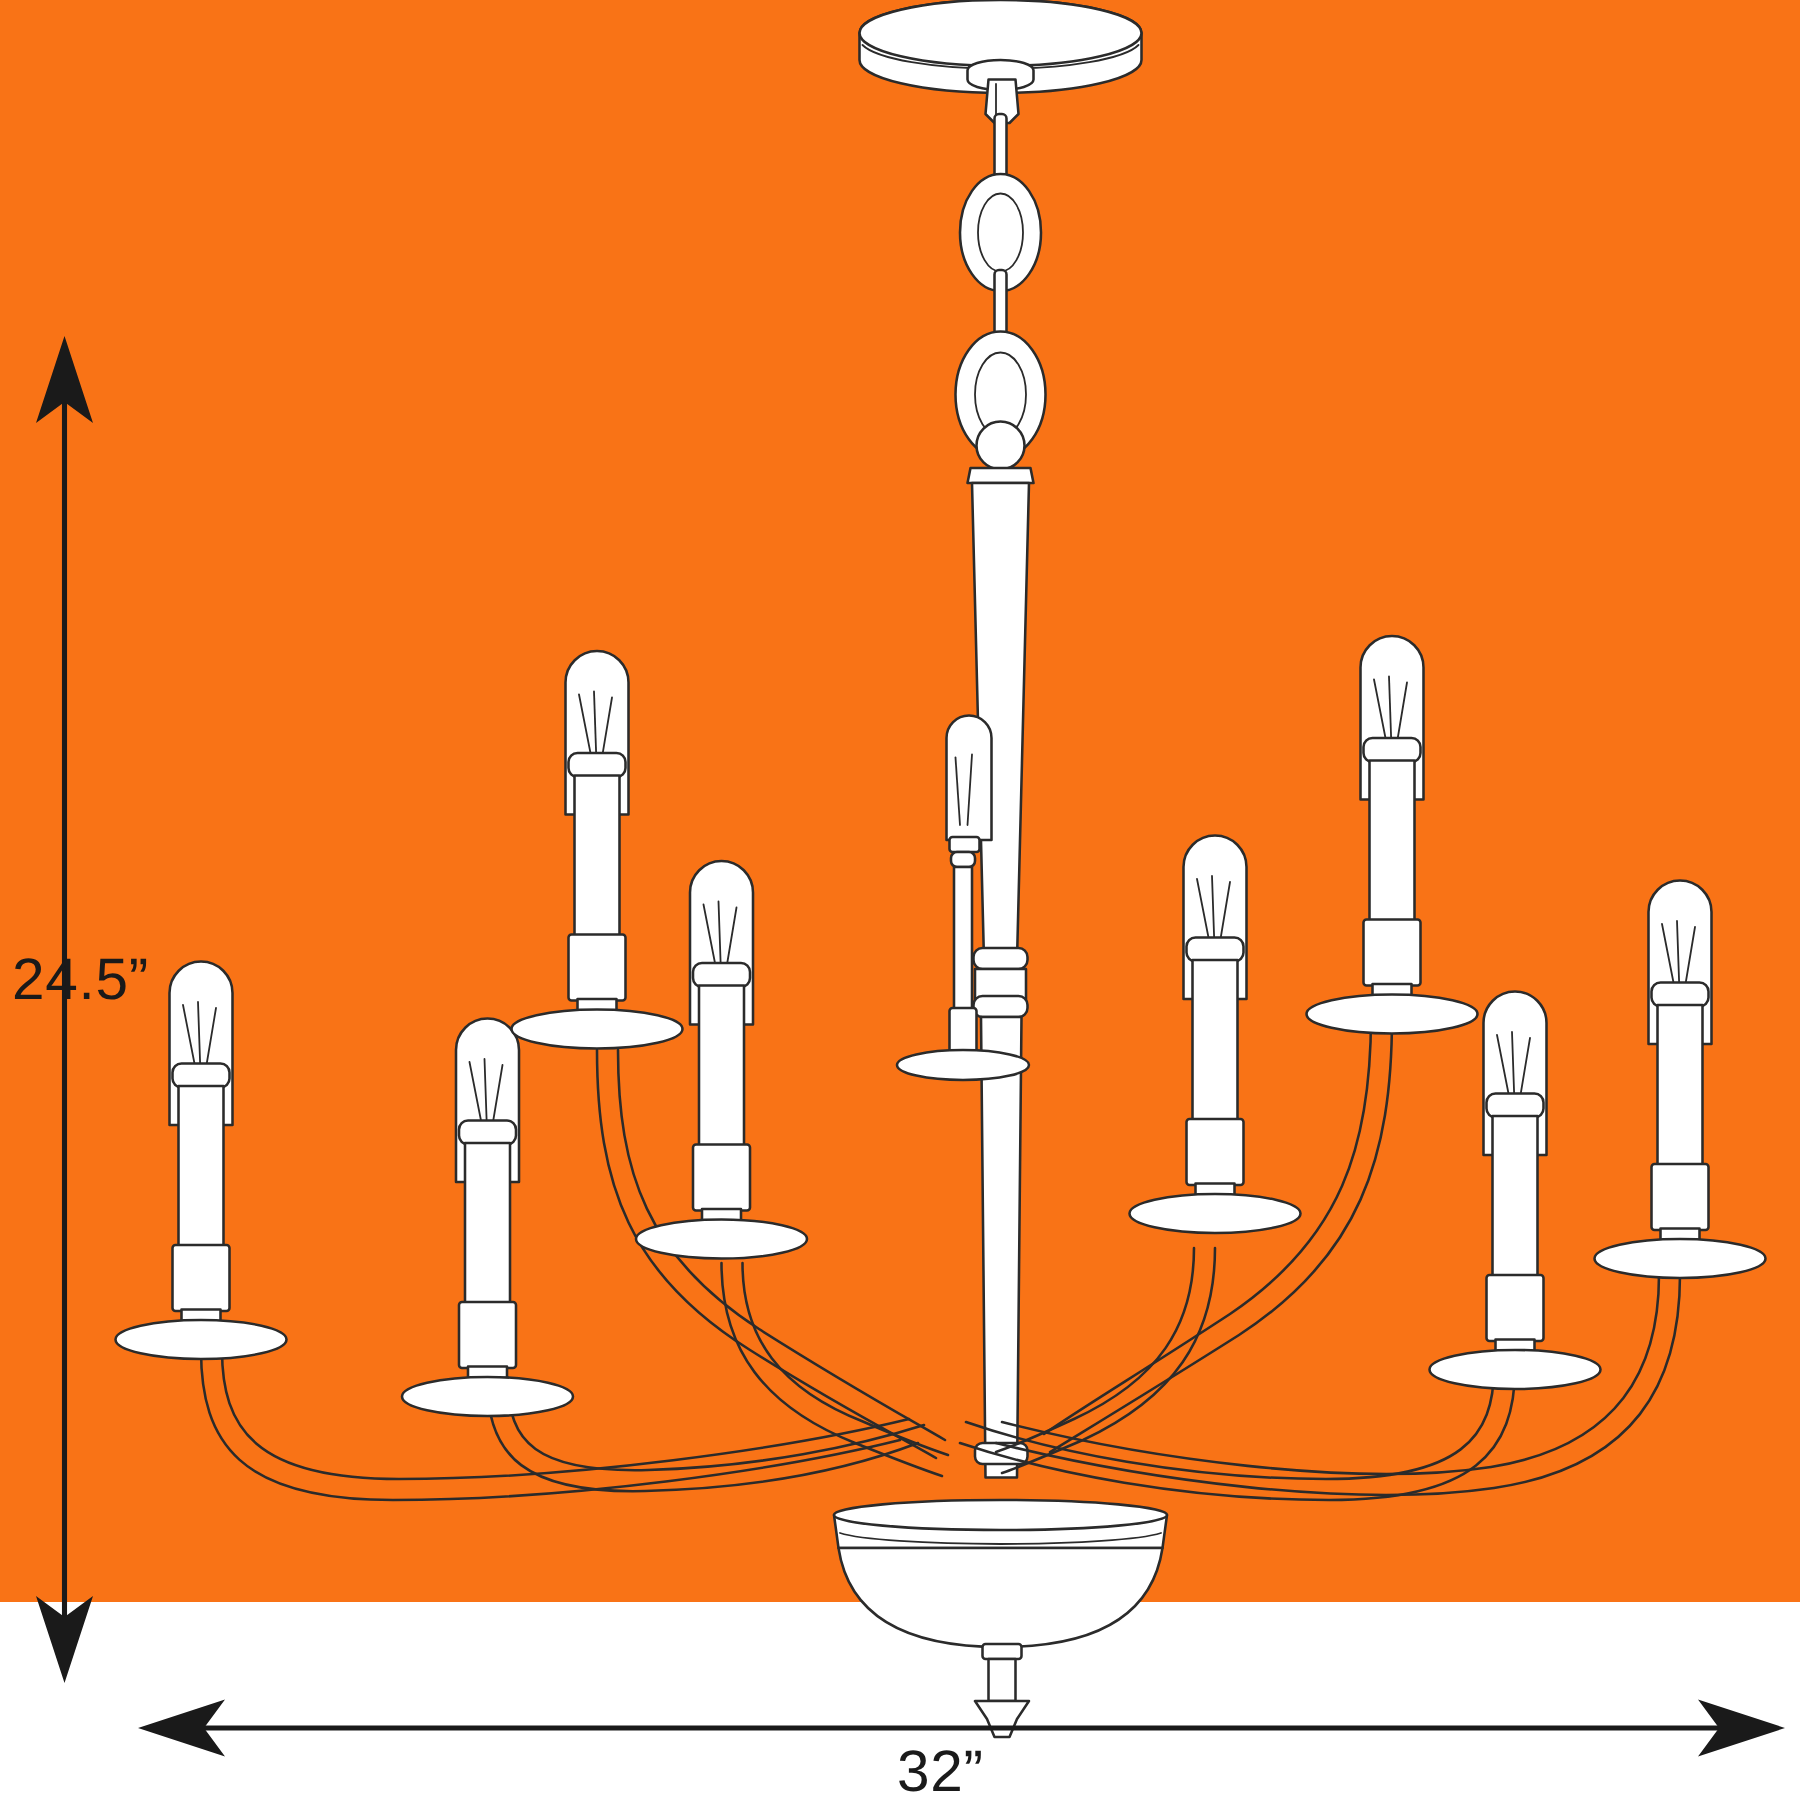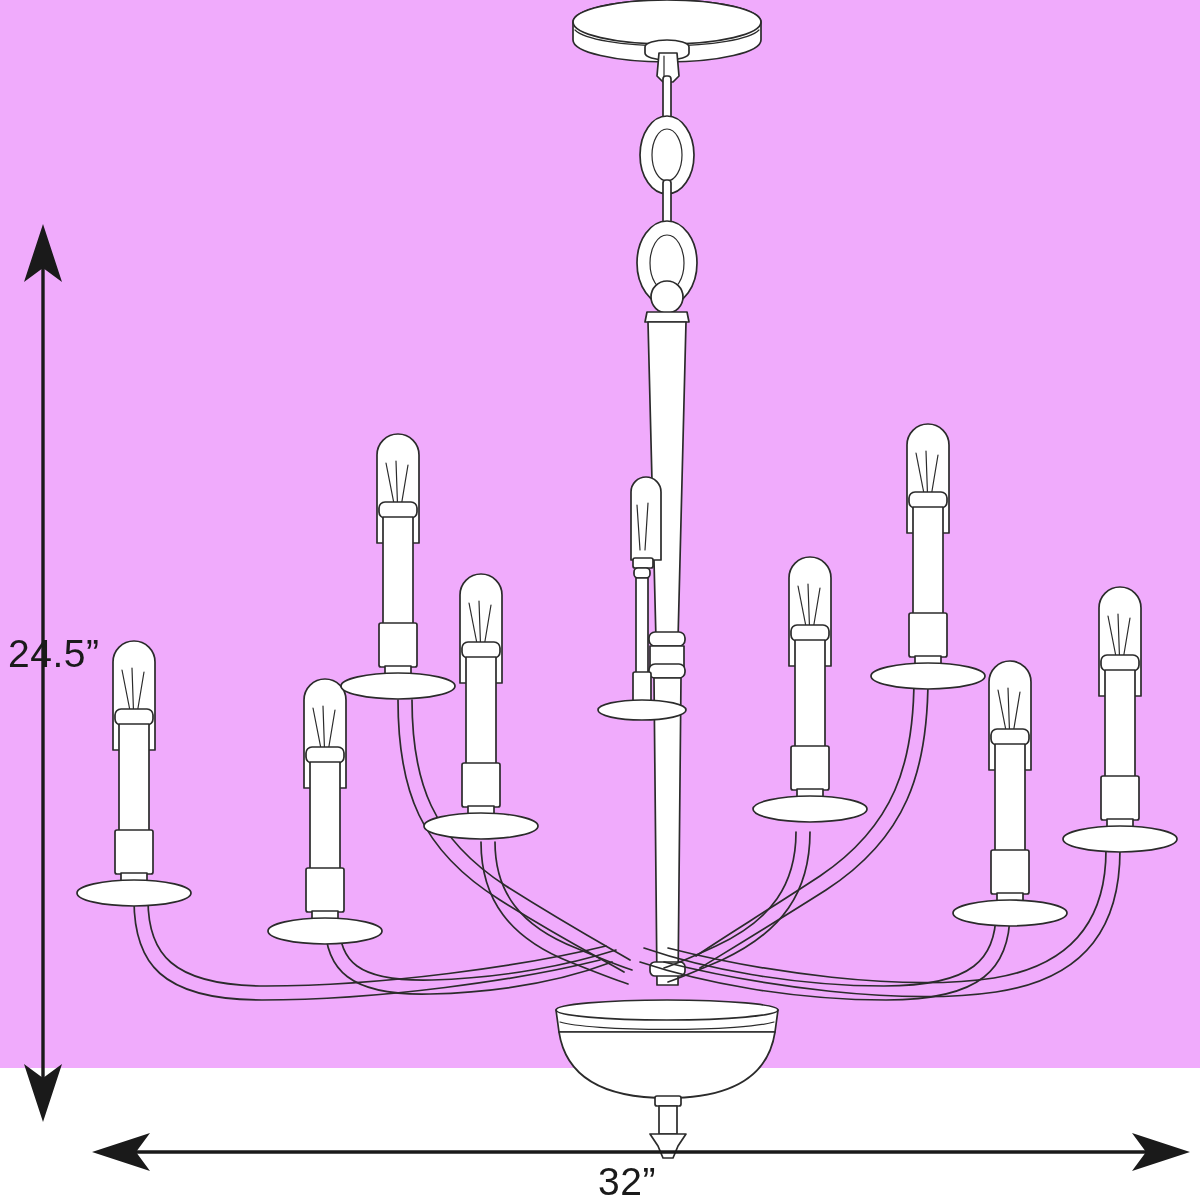--- a/index.html
+++ b/index.html
@@ -10,21 +10,21 @@
   body {
     width: 1200px;
     height: 1200px;
     font-family: "Liberation Sans", sans-serif;
     overflow: hidden;
   }
   #spec-sheet {
     position: relative;
     width: 1200px;
     height: 1068px;
-    background: #f0abfc;
+    background: #f97316;
   }
   #drawing-svg {
     position: absolute;
     left: 0;
     top: 0;
     width: 1200px;
     height: 1200px;
     display: block;
   }
   .dim-label {

